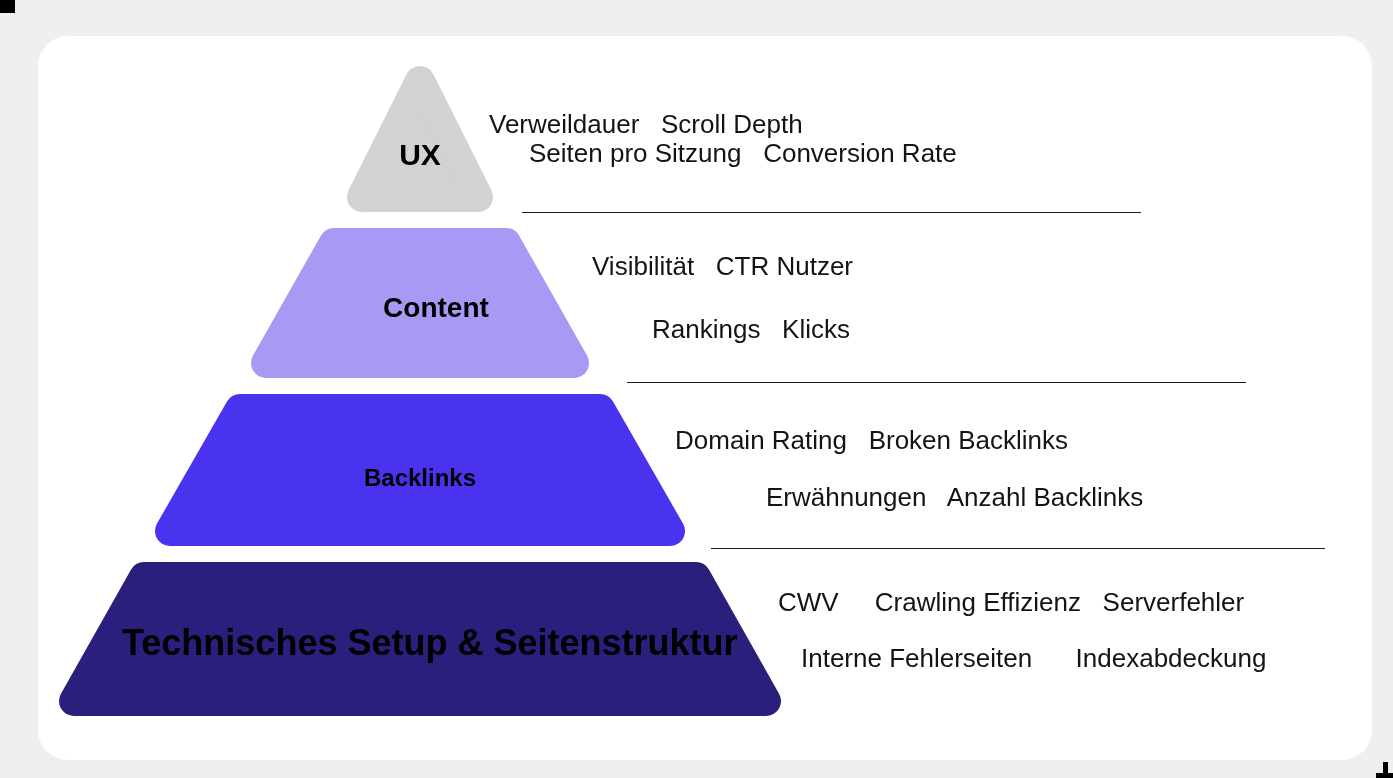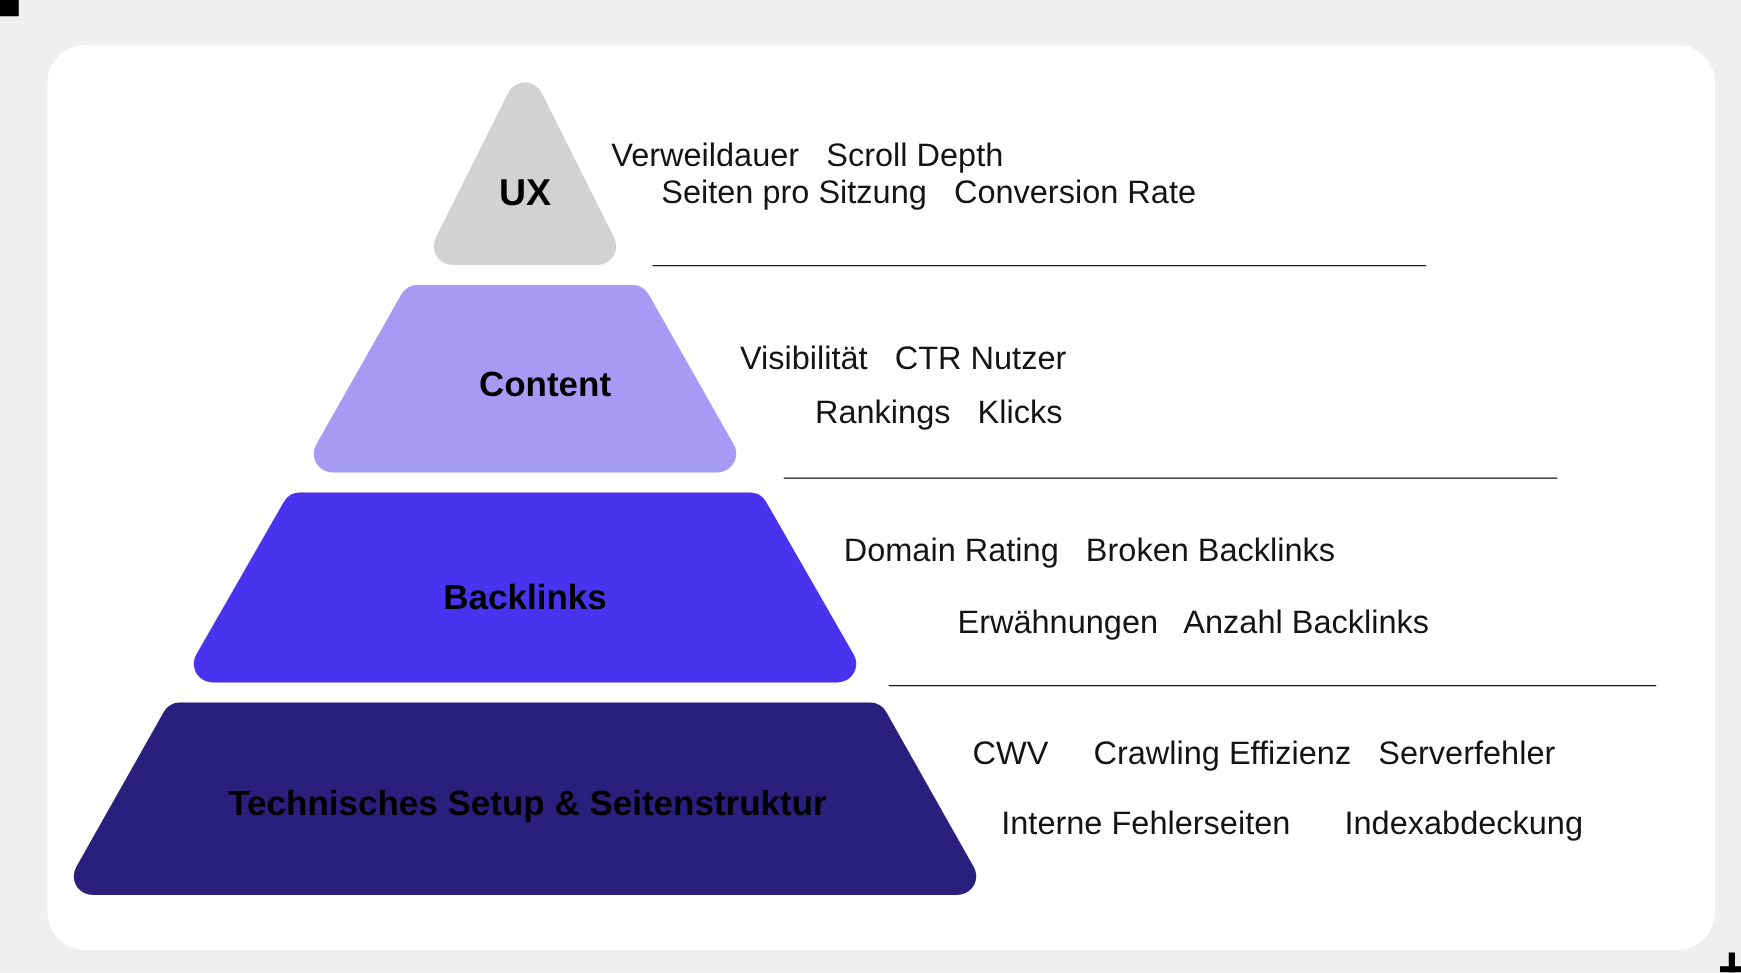--- a/index.html
+++ b/index.html
@@ -34,32 +34,32 @@
   }
   .level-label {
     position: absolute;
     color: #000000;
     font-weight: bold;
     text-align: center;
     white-space: nowrap;
   }
   .label-ux        { left: 345px; top: 136px; width: 150px; font-size: 30px; line-height: 38px; }
   .label-content   { left: 336px; top: 290px; width: 200px; font-size: 28px; line-height: 36px; }
-  .label-backlinks { left: 320px; top: 460px; width: 200px; font-size: 28px; line-height: 36px; }
-  .label-technical { left: 122px; top: 625px; width: 600px; font-size: 28px; line-height: 36px; }
+  .label-backlinks { left: 320px; top: 460px; width: 200px; font-size: 24px; line-height: 36px; }
+  .label-technical { left: 122px; top: 625px; width: 600px; font-size: 36px; line-height: 36px; }
   .metric-line {
     position: absolute;
     color: #141414;
     font-size: 26px;
     line-height: 32px;
     white-space: pre;
   }
   .m-ux-1        { left: 489px; top: 76px; margin-top: 32px;  }
   .m-ux-2        { left: 529px; top: 137px; }
-  .m-content-1   { left: 592px; top: 270px; }
+  .m-content-1   { left: 592px; top: 250px; }
   .m-content-2   { left: 620px; top: 313px; margin-left: 32px; }
   .m-backlinks-1 { left: 675px; top: 424px; }
   .m-backlinks-2 { left: 766px; top: 481px; text-align: right; }
   .m-technical-1 { left: 778px; top: 586px; }
   .m-technical-2 { left: 801px; top: 642px; }
   .separator {
     position: absolute;
     height: 0;
     border-top: 1.5px solid #1a1a1a;
   }

